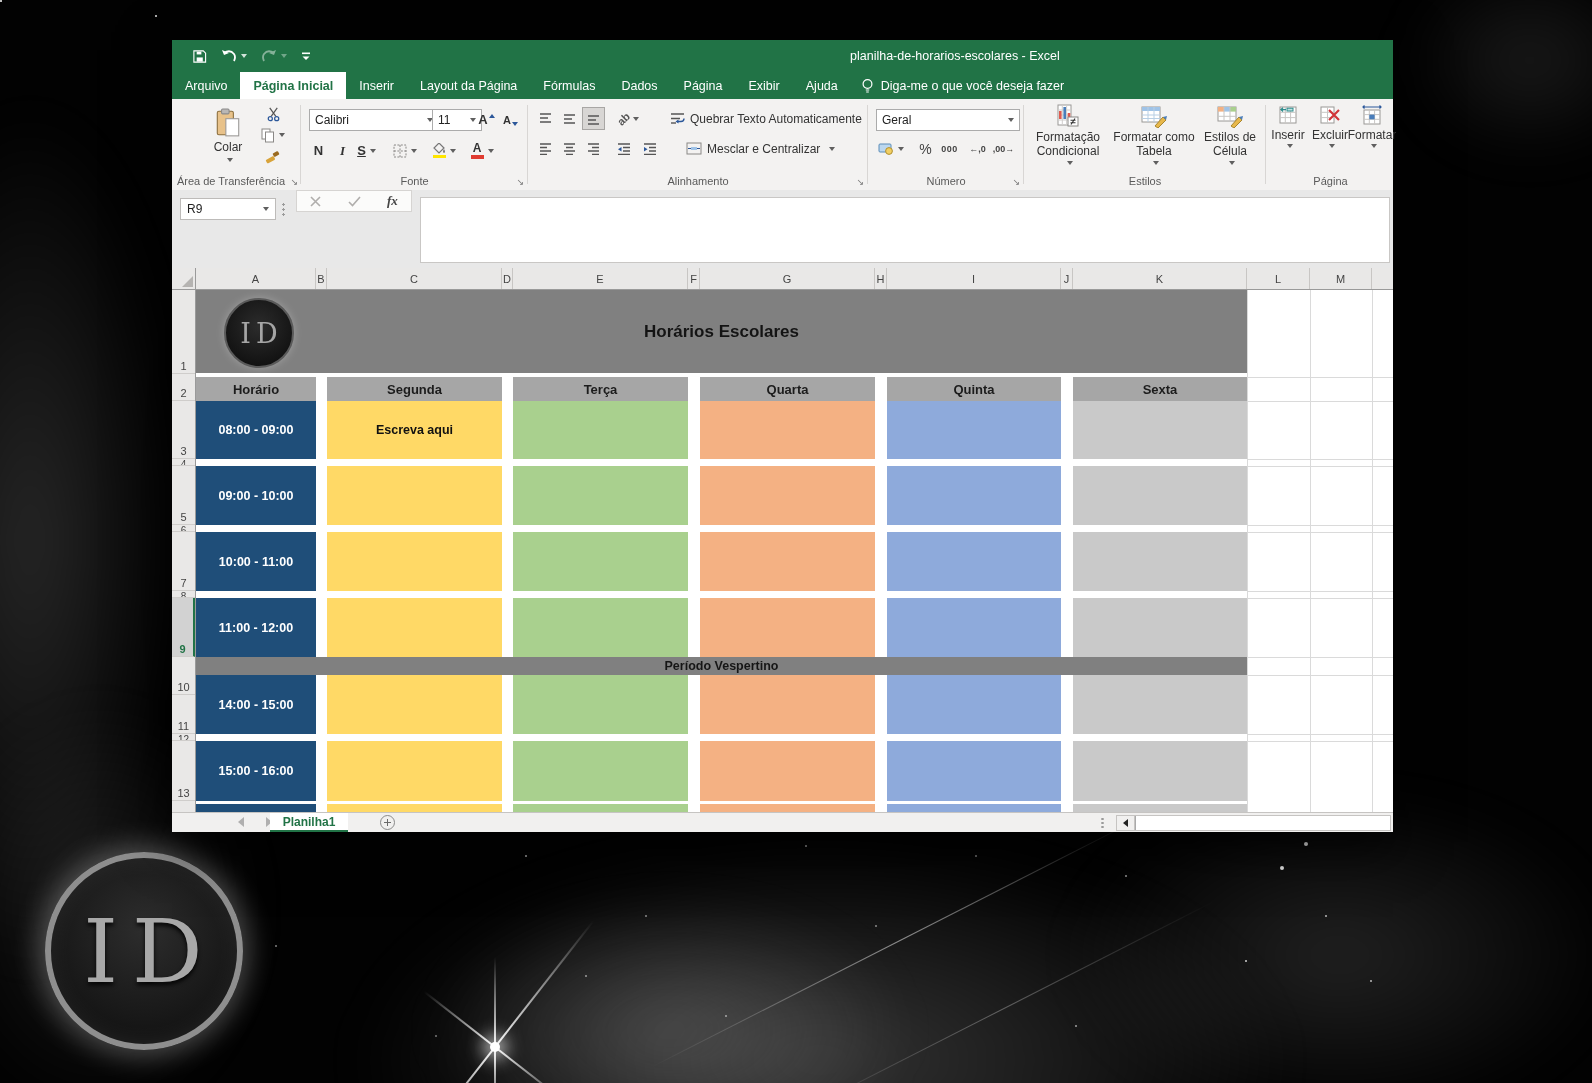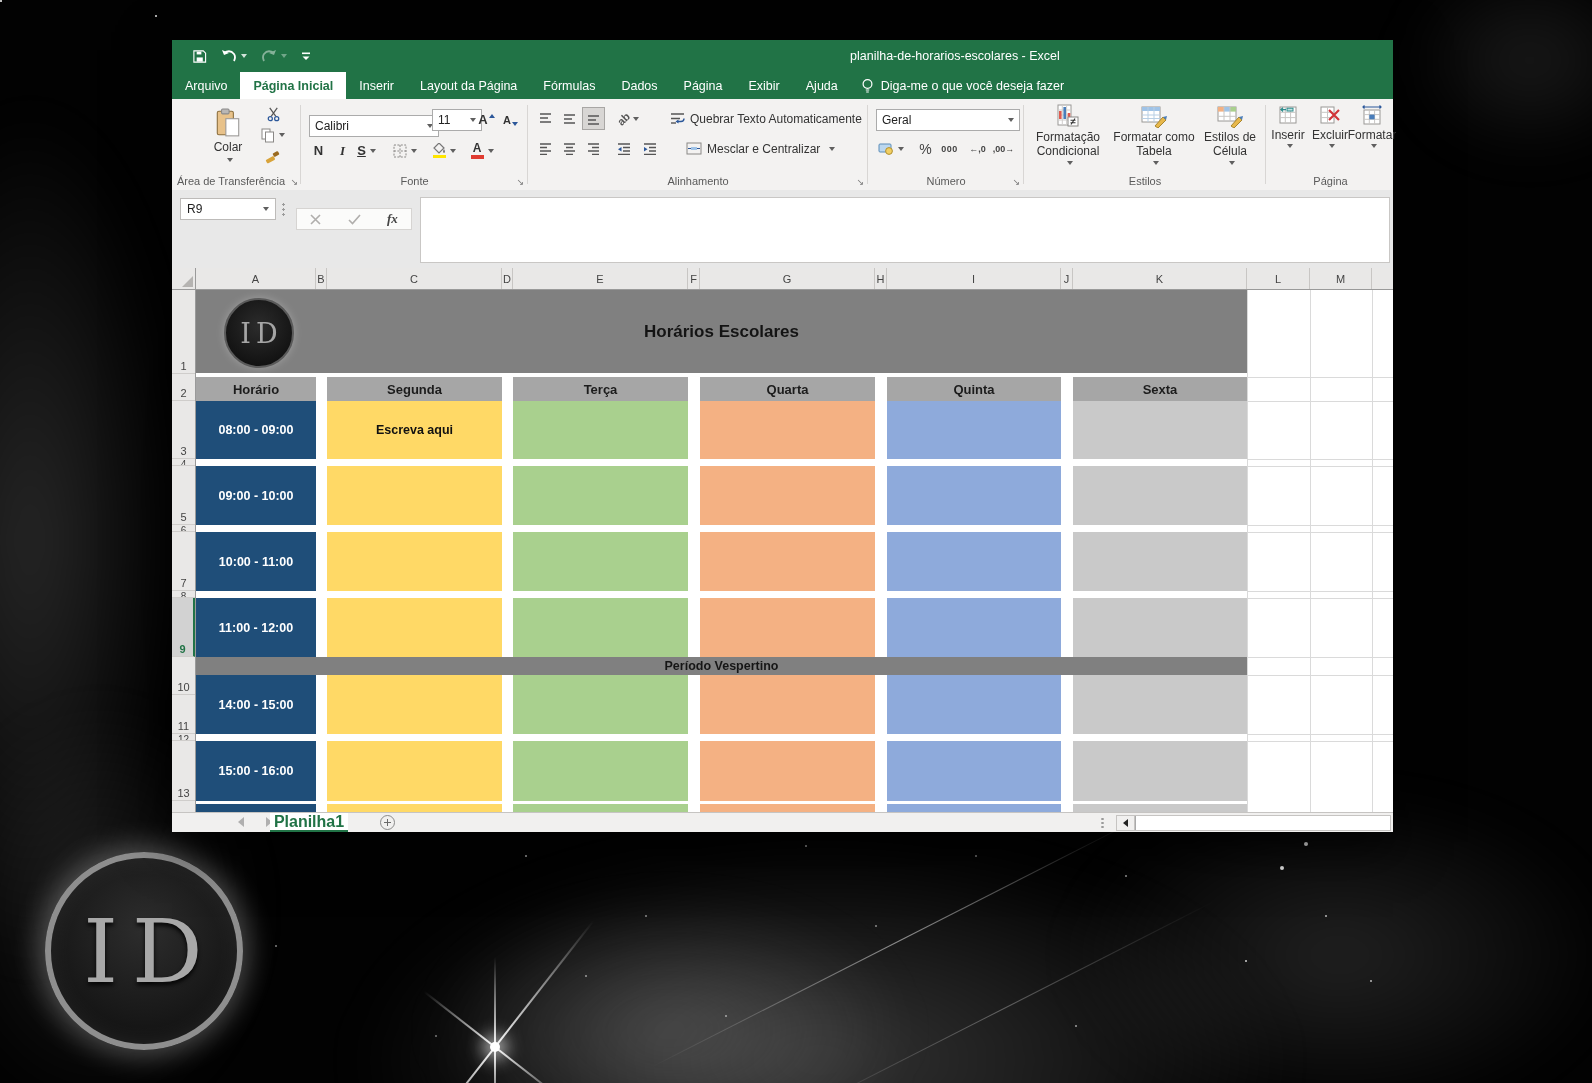--- a/index.html
+++ b/index.html
@@ -73,21 +73,21 @@
   .colorbar i{display:block;width:13px;height:3.5px;margin-top:1px;}
   .stybtn{display:flex;flex-direction:column;align-items:center;gap:2px;font-size:12px;color:#333;text-align:center;line-height:1.2;padding-top:5px;}
   .orient{display:inline-block;transform:rotate(-45deg);font-size:11px;color:#555;font-weight:bold;}
 
   
   .fbar{position:absolute;left:0;top:150px;right:0;height:78px;background:#e8e8e8;border-bottom:1px solid #cfcdcb;}
   .namebox{position:absolute;left:8px;top:8px;width:96px;height:22px;background:#fff;border:1px solid #bdbbb9;
     display:flex;align-items:center;padding:0 6px;box-sizing:border-box;justify-content:space-between;font-size:12px;}
   .fdots{position:absolute;left:110px;top:12px;width:3px;height:14px;
     background:radial-gradient(circle,#9a9a9a 1px,transparent 1.4px) 0 0/3px 5px repeat-y;}
-  .fbtns{position:absolute;left:124px;top:18px;width:116px;height:22px;background:#fbfbfa;border:1px solid #d6d4d2;
+  .fbtns{position:absolute;left:124px;top:0;width:116px;height:22px;background:#fbfbfa;border:1px solid #d6d4d2;
     box-sizing:border-box;display:flex;align-items:center;justify-content:space-around;color:#a9a7a5;}
   .fxlab{font-family:"Liberation Serif",serif;font-style:italic;color:#444;font-size:13px;font-weight:bold;}
   .finput{position:absolute;left:248px;top:7px;right:3px;height:66px;background:#fff;border:1px solid #c9c7c5;box-sizing:border-box;}
 
   
   .sheetarea{position:absolute;left:0;top:228px;right:0;bottom:0;background:#fff;}
   .corner{position:absolute;left:0;top:0;width:24px;height:22px;background:#e9e8e7;border-right:1px solid #9a9a9a;border-bottom:1px solid #9a9a9a;box-sizing:border-box;}
   .corner i{position:absolute;right:2px;bottom:2px;width:0;height:0;border-bottom:11px solid #b5b3b1;border-left:11px solid transparent;}
   .colheads{position:absolute;left:24px;top:0;right:0;height:22px;background:#e9e8e7;border-bottom:1px solid #9a9a9a;box-sizing:border-box;overflow:hidden;}
   .ch{position:absolute;top:0;height:21px;display:flex;align-items:center;justify-content:center;
@@ -123,21 +123,21 @@
   .sheetlogo span{font-family:"DejaVu Serif",serif;font-size:27px;color:#a5a5a5;letter-spacing:5px;padding-left:5px;}
   .vline{position:absolute;top:0;bottom:0;width:1px;background:#dadada;}
   .hline{position:absolute;left:1051px;width:146px;height:1px;background:#dadada;}
 
   
   .tabbar{position:absolute;left:0;bottom:0;right:0;height:20px;background:#f1f0ef;border-top:1px solid #c6c4c2;box-sizing:border-box;}
   .navarr{position:absolute;top:4px;width:0;height:0;border-top:5px solid transparent;border-bottom:5px solid transparent;opacity:.55;}
   .nav-prev{left:66px;border-right:6px solid #7a7a7a;}
   .nav-next{left:94px;border-left:6px solid #7a7a7a;}
   .sheettab{position:absolute;left:98px;top:0;width:78px;height:19px;background:#fff;border-bottom:2px solid #217346;
-    display:flex;align-items:center;justify-content:center;color:#217346;font-weight:bold;font-size:16px;box-sizing:border-box;}
+    display:flex;align-items:center;justify-content:center;color:#217346;font-weight:bold;font-size:12px;box-sizing:border-box;}
   .addsheet{position:absolute;left:208px;top:2px;width:15px;height:15px;border:1px solid #8a8a8a;border-radius:50%;box-sizing:border-box;}
   .addsheet:before,.addsheet:after{content:"";position:absolute;background:#6a6a6a;}
   .addsheet:before{left:6px;top:3px;width:1px;height:7px;} .addsheet:after{left:3px;top:6px;width:7px;height:1px;}
   .tdots{position:absolute;left:929px;top:4px;width:3px;height:12px;
     background:radial-gradient(circle,#9a9a9a 1px,transparent 1.4px) 0 0/3px 4px repeat-y;}
   .hscroll{position:absolute;left:944px;right:2px;top:2px;height:16px;background:#f1f0ef;border:1px solid #c6c4c2;box-sizing:border-box;display:flex;}
   .hs-btn{width:18px;height:100%;display:flex;align-items:center;justify-content:center;border-right:1px solid #c6c4c2;box-sizing:border-box;}
   .hs-btn i{width:0;height:0;border-top:4px solid transparent;border-bottom:4px solid transparent;border-right:5px solid #222;}
   .hs-thumb{flex:1;background:#fff;border-left:1px solid #aaa;}
 
@@ -254,21 +254,21 @@
               <rect x="1" y="9" width="9" height="4" rx="1" fill="#d8a33a" transform="rotate(-28 5 11)"></rect>
               <rect x="8" y="3" width="6" height="4" rx="1" fill="#9a6a1f" transform="rotate(-28 11 5)"></rect>
             </svg>
         </span>
         <span class="grp-label" style="right:12px;">Área de Transferência</span>
         <span class="launcher">↘</span>
       </div>
       <div class="gdiv" style="left:128px;"></div>
 
       <div class="grp" style="left:131px;width:223px;">
-        <div class="combo abs" style="left:6px;top:16px;width:118px;">
+        <div class="combo abs" style="left:6px;top:10px;width:118px;">
           <span>Calibri</span>
             <i class="car"></i>
         </div>
         <div class="combo abs" style="left:129px;top:10px;width:38px;">
           <span>11</span>
             <i class="car"></i>
         </div>
         <span class="tb abs" style="left:172px;top:9px;font-weight:bold;">
             <span>A</span>
             <i class="car" style="transform:rotate(180deg);margin-left:1px;margin-bottom:8px;border-top-color:#2b579a;"></i>

